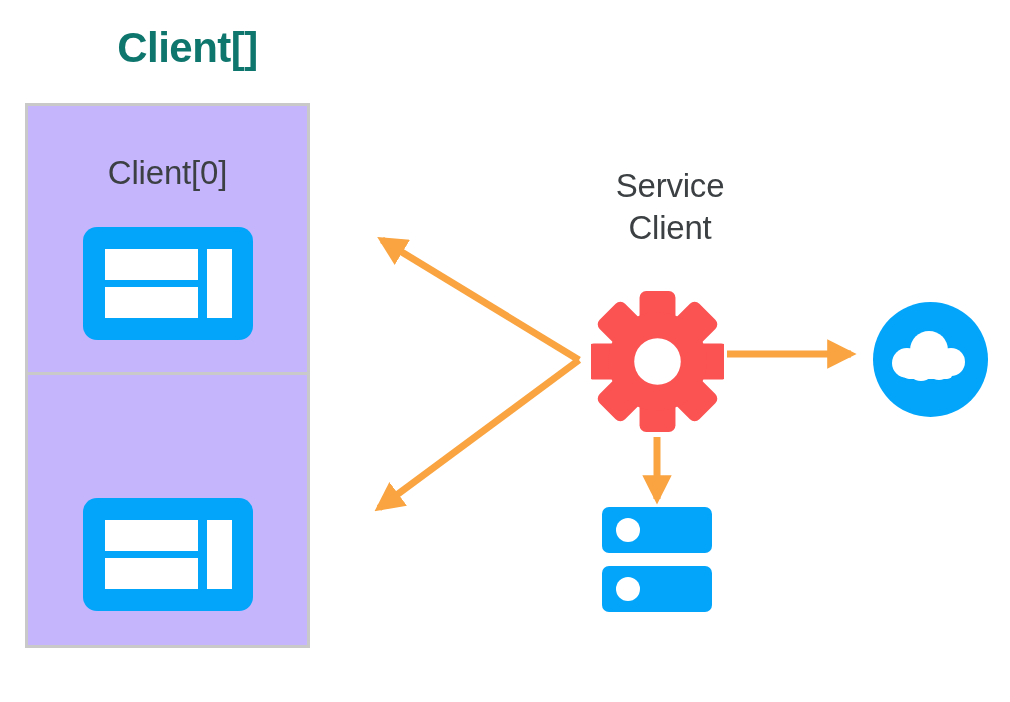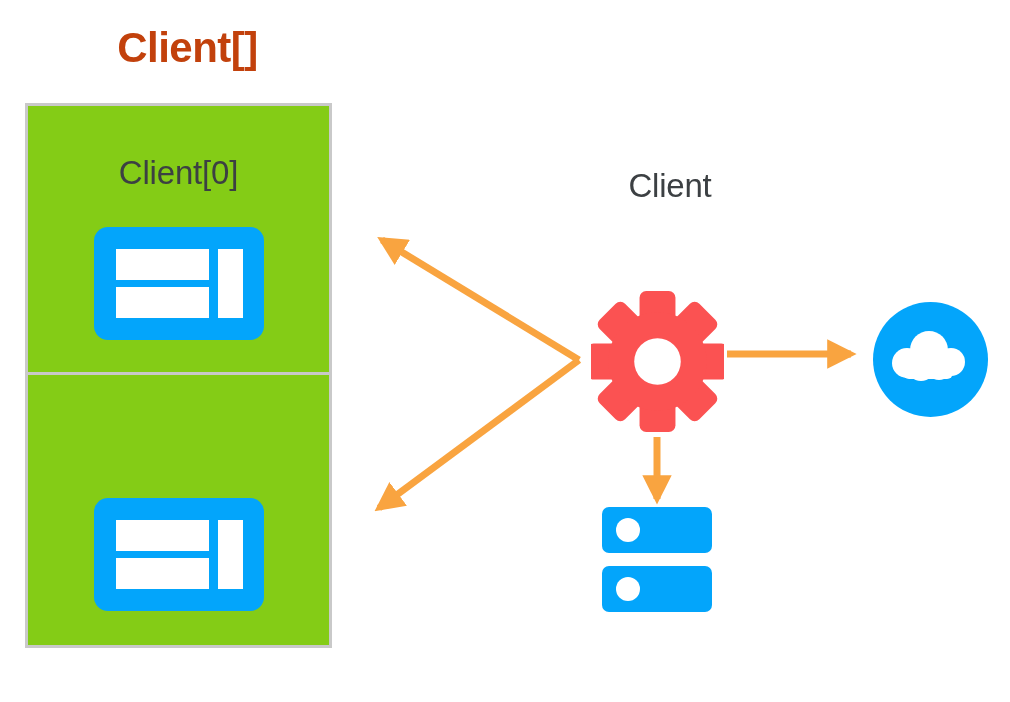--- a/index.html
+++ b/index.html
@@ -27,34 +27,34 @@
   
   .group-title {
     position: absolute;
     left: 25px;
     top: 27px;
     width: 325px;
     text-align: center;
     font-size: 42px;
     font-weight: 700;
     letter-spacing: -0.5px;
-    color: #c2410c;
+    color: #0f766e;
     line-height: 1;
   }
 
   
   .client-array {
     position: absolute;
     left: 25px;
     top: 103px;
-    width: 307px;
+    width: 285px;
     height: 545px;
     box-sizing: border-box;
     border: 3px solid #c9c9c9;
-    background: #84cc16;
+    background: #c4b5fd;
   }
 
   .client-cell {
     position: absolute;
     left: 0;
     width: 100%;
     box-sizing: border-box;
   }
   .client-cell.cell-0 { top: 0px;   height: 266px; }
   .client-cell.cell-1 { top: 266px; height: 273px; border-top: 3px solid #c9c9c9; }
@@ -188,20 +188,21 @@
       <div class="browser-icon">
         <span class="pane pane-top"></span>
         <span class="pane pane-bottom"></span>
         <span class="pane pane-side"></span>
       </div>
     </div>
 
   </div>
 
   <div class="sw-title">
+    <div>Service</div>
     <div>Client</div>
   </div>
 
   <div class="gear-wrap">
     <svg viewBox="0 0 100 106" xmlns="http://www.w3.org/2000/svg" aria-hidden="true">
       <g transform="translate(50,53)">
         <g fill="#fb5252">
           <g>
             <rect x="-13.5" y="-53" width="27" height="30" rx="5"></rect>
             <rect x="-13.5" y="-53" width="27" height="30" rx="5" transform="rotate(45)"></rect>

